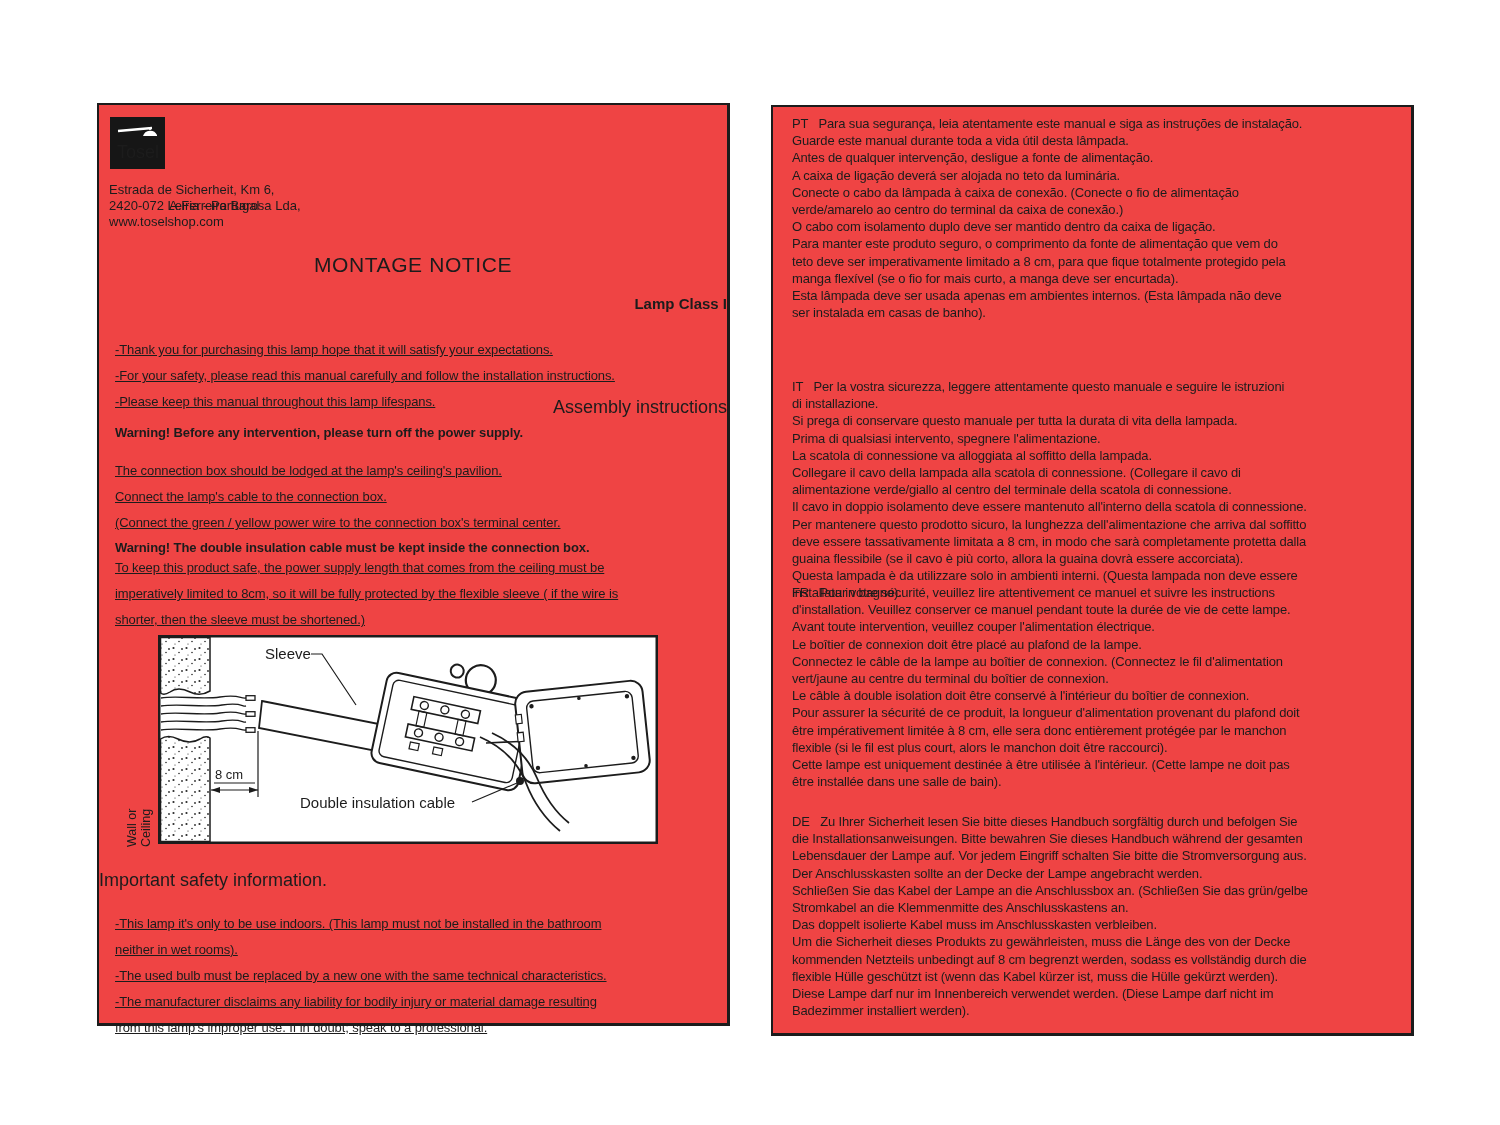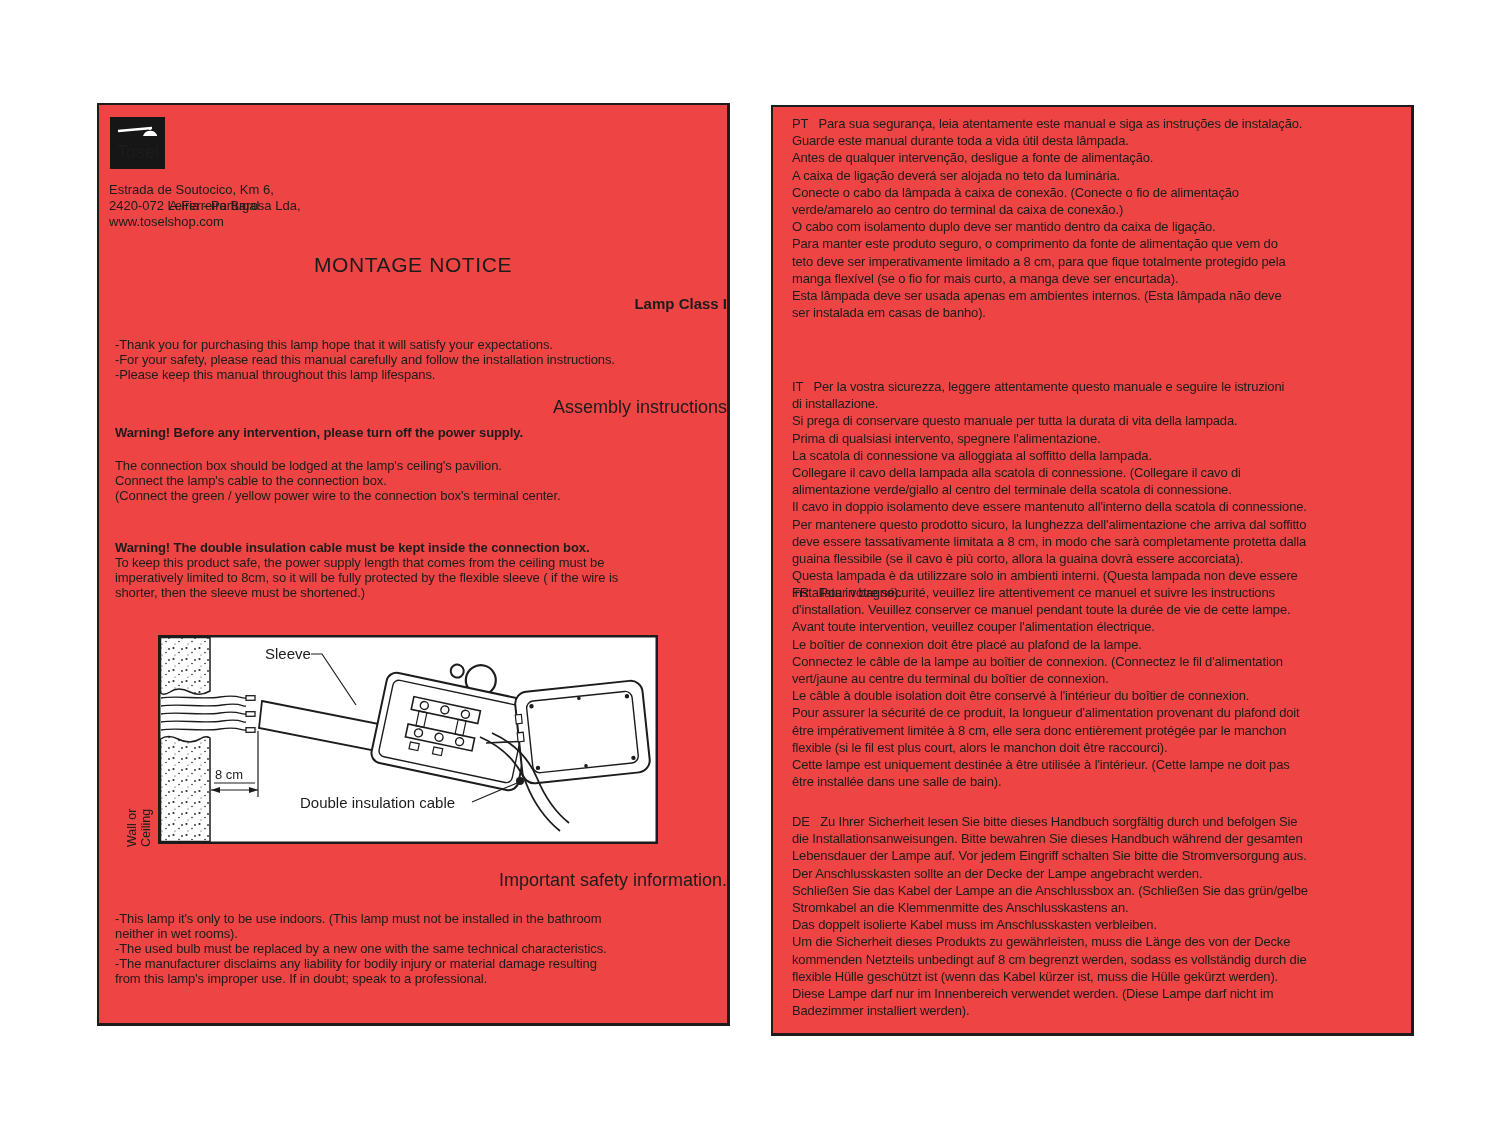--- a/index.html
+++ b/index.html
@@ -13,32 +13,32 @@
   .abs{position:absolute;}
   .pre{white-space:pre-wrap;}
   
   .logo{left:11px;top:12px;width:55px;height:52px;}
   .company{left:70px;top:57px;font-size:13px;margin-top:36px;}
   .address{left:10px;top:77px;font-size:13px;line-height:16px;}
   .title{left:0;top:148px;width:100%;text-align:center;font-size:21px;
          font-weight:400;letter-spacing:.6px;margin:0;}
   .subtitle{left:0;top:190px;width:100%;text-align:right;font-size:15px;
             font-weight:bold;margin:0;}
-  .body-block{left:16px;width:600px;font-size:13px;line-height:15px;letter-spacing:-.1px;}
+  .body-block{left:16px;width:600px;font-size:13px;line-height:26px;letter-spacing:-.1px;text-decoration:underline;}
   .intro{top:232px;}
   .h-assembly{left:0;top:292px;width:100%;text-align:right;font-size:18px;font-weight:400;margin:0;}
   .warning{left:16px;width:600px;font-size:13px;font-weight:bold;letter-spacing:-.1px;}
   .warning1{top:320px;}
   .para1{top:353px;}
   .warning2{top:435px;}
   .para2{top:450px;}
   .diagram{left:59px;top:530px;width:500px;height:209px;}
   .wall-label{left:26px;top:742px;transform:rotate(-90deg);transform-origin:0 0;
               white-space:pre-line;font-size:12.5px;line-height:14px;}
-  .h-safety{left:0;top:765px;width:100%;text-align:right;font-size:18px;font-weight:400;margin:0;}
+  .h-safety{left:0;top:765px;width:100%;text-align:left;font-size:18px;font-weight:400;margin:0;}
   .safety{top:806px;}
   
   .lang-block{left:19px;width:612px;font-size:13px;line-height:17.2px;
               letter-spacing:-.15px;white-space:pre-wrap;}
   .sec-pt{top:8px;} .sec-it{top:248px;margin-top:23px;} .sec-fr{top:477px;} .sec-de{top:706px;}
   svg text{font-family:"Liberation Sans",sans-serif;fill:#1c1c1c;}
 </style>
 </head>
 <body>
 
@@ -52,21 +52,21 @@
         <line x1="8" y1="14" x2="42" y2="11" stroke="#fff" stroke-width="2.4"></line>
         <path d="M33,19 A7.5,7.5 0 0 1 47,18 L47,19 Z" fill="#fff"></path>
         <line x1="40" y1="11" x2="40" y2="13" stroke="#fff" stroke-width="1.6"></line>
         <text x="7" y="41" font-size="18" fill="#fff">Tosel</text>
       </svg>
     </div>
 
     <div class="abs company">A.Ferreira Barosa Lda,</div>
 
     <div class="abs address">
-      <div>Estrada de Soutocico, Km 6,</div>
+      <div>Estrada de Sicherheit, Km 6,</div>
       <div>2420-072 Leiria - Portugal</div>
       <div>www.toselshop.com</div>
     </div>
 
     <h1 class="abs title">MONTAGE NOTICE</h1>
     <h2 class="abs subtitle">Lamp Class I</h2>
 
     <div class="abs body-block pre intro">-Thank you for purchasing this lamp hope that it will satisfy your expectations.
 -For your safety, please read this manual carefully and follow the installation instructions.
 -Please keep this manual throughout this lamp lifespans.</div>

